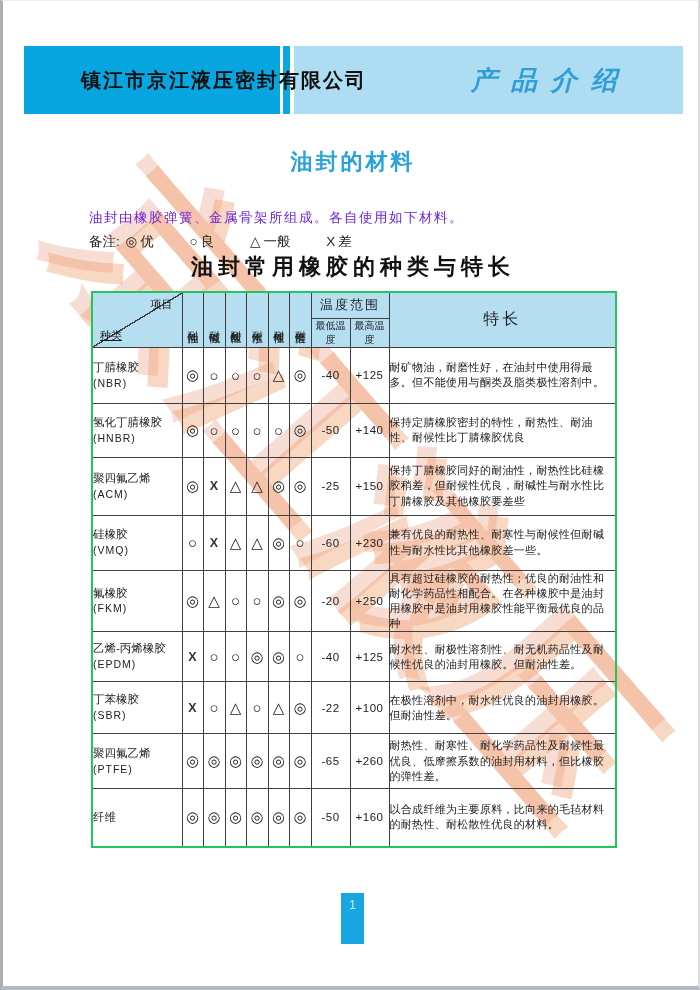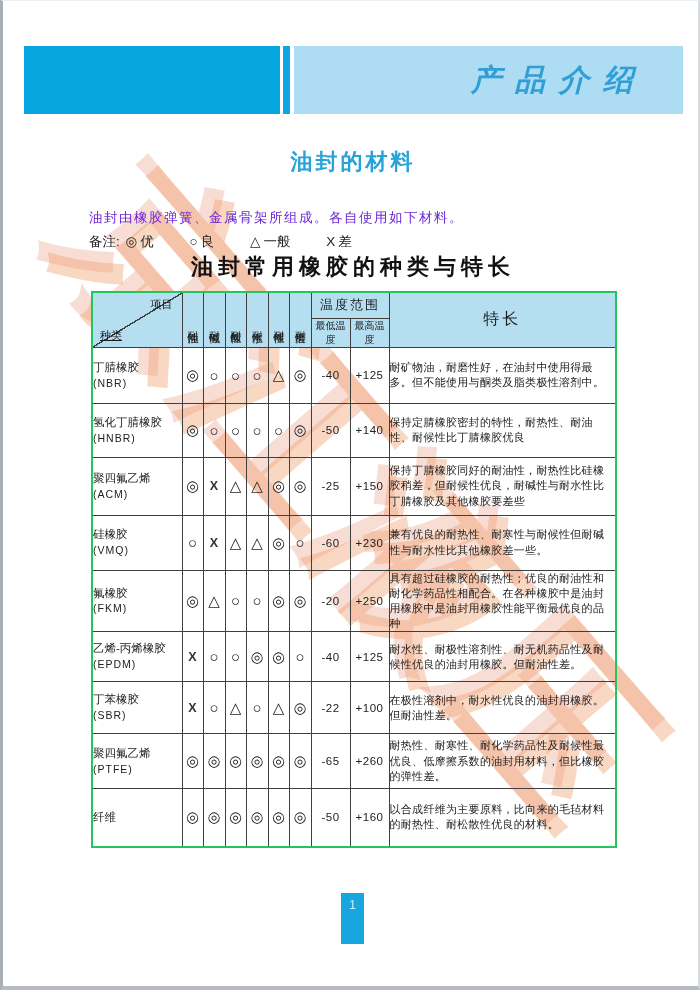--- a/index.html
+++ b/index.html
@@ -21,21 +21,21 @@
   
   .bar-dark   { position:absolute; left:21px;  top:45px; width:256px; height:68px; background:#07a6e1; }
   .bar-divide { position:absolute; left:280px; top:45px; width:7px;   height:68px; background:#0aa7e2; }
   .bar-light  { position:absolute; left:291px; top:45px; width:389px; height:68px; background:#aedcf2; }
   .company {
     position:absolute; left:78px; top:45px; height:68px; line-height:68px; z-index:2;
     font-size:20px; font-weight:bold; color:#101010; letter-spacing:2px; white-space:nowrap;
   }
   .section-title {
     position:absolute; left:468px; top:45px; height:68px; line-height:68px; z-index:2;
-    font-size:30px; font-weight:bold; font-style:italic; color:#2f9fd6;
+    font-size:26px; font-weight:bold; font-style:italic; color:#2f9fd6;
     letter-spacing:14px; white-space:nowrap;
   }
   
   .doc-title {
     position:absolute; left:0; top:146px; width:700px; text-align:center; z-index:1;
     font-size:22px; font-weight:bold; color:#28a3da; letter-spacing:3px;
   }
   .intro { position:absolute; left:86px; top:208px; z-index:1; font-size:13.5px; letter-spacing:1.5px; color:#6d28d9; }
   .legend { position:absolute; left:86px; top:232px; z-index:1; font-size:13.5px; color:#222; white-space:nowrap; }
   .legend .lg-label { margin-right:2px; }
@@ -82,20 +82,21 @@
 <body>
 
 <div class="page">
 
   <div class="wm echo">京江液压</div>
   <div class="wm main">京江液压</div>
 
   <div class="bar-dark"></div>
   <div class="bar-divide"></div>
   <div class="bar-light"></div>
+  <div class="company">镇江市京江液压密封有限公司</div>
   <div class="section-title">产品介绍</div>
 
   <div class="doc-title">油封的材料</div>
   <div class="intro">油封由橡胶弹簧、金属骨架所组成。各自使用如下材料。</div>
 
   <div class="legend">
     <span class="lg-label">备注:</span>
     <span class="lg-item"><span class="lg-sym">◎</span><span>优</span></span>
     <span class="lg-item"><span class="lg-sym">○</span><span>良</span></span>
     <span class="lg-item"><span class="lg-sym">△</span><span>一般</span></span>

